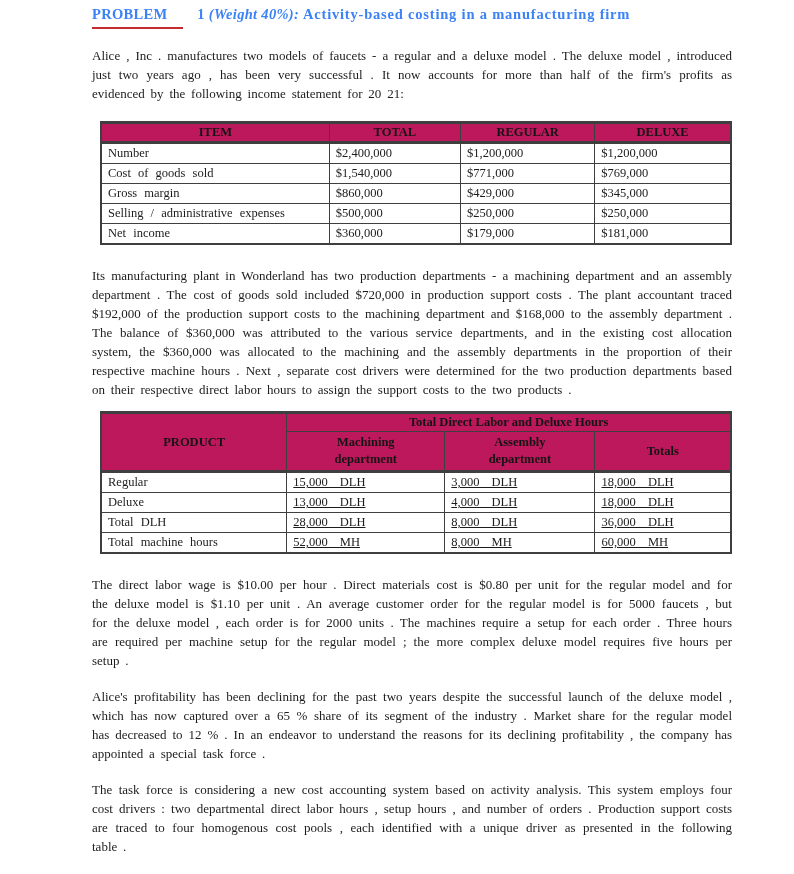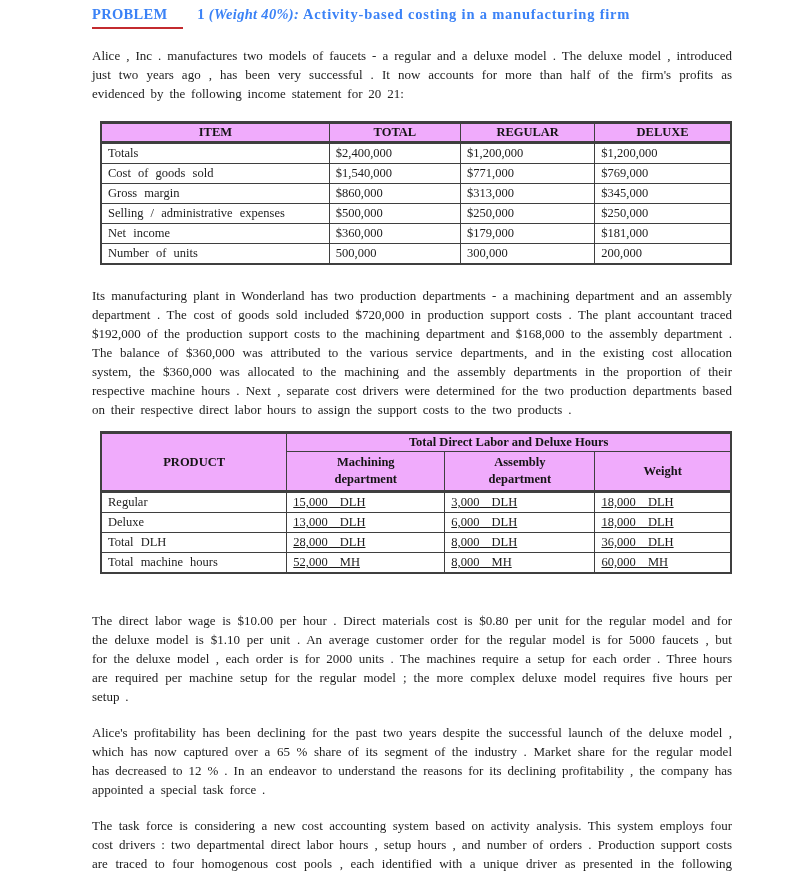--- a/index.html
+++ b/index.html
@@ -38,41 +38,41 @@
   
   .para {
     font-size: 13px;
     line-height: 19px;
     text-align: justify;
     word-spacing: 2.6px;
     margin: 0;
   }
   .para.p1 { margin-top: 17px; }
   .para.p2 { margin-top: 21px; }
-  .para.p3 { margin-top: 37px; }
+  .para.p3 { margin-top: 21px; }
   .para.p4 { margin-top: 17px; }
   .para.p5 { margin-top: 17px; }
 
   
   .doc-table {
     border-collapse: collapse;
     margin-left: 8px;
     font-size: 12.5px;
     table-layout: fixed;
   }
   .doc-table.t1 { margin-top: 18px; }
   .doc-table.t2 { margin-top: 12px; }
   .doc-table th, .doc-table td {
     border: 1px solid #3f3f3f;
     padding: 1px 6px;
     overflow: hidden;
   }
   .doc-table { border: 2px solid #3f3f3f; border-top-width: 3px; }
   .doc-table thead th {
-    background: #f0abfc;
+    background: #be185d;
     font-weight: bold;
     text-align: center;
     color: #141414;
   }
   .doc-table thead tr.hdr-bottom th,
   .doc-table thead th.hdr-bottom {
     border-bottom: 3px solid #3f3f3f;
   }
   .doc-table td { height: 17px; }
   .t1 thead tr { height: 20px; }
@@ -114,54 +114,48 @@
     <thead>
       <tr class="hdr-bottom">
         <th>ITEM</th>
         <th>TOTAL</th>
         <th>REGULAR</th>
         <th>DELUXE</th>
       </tr>
     </thead>
     <tbody>
       <tr>
-        <td class="lbl">Totals</td>
+        <td class="lbl">Number</td>
         <td class="num">$2,400,000</td>
         <td class="num">$1,200,000</td>
         <td class="num">$1,200,000</td>
       </tr>
       <tr>
         <td class="lbl">Cost of goods sold</td>
         <td class="num">$1,540,000</td>
         <td class="num">$771,000</td>
         <td class="num">$769,000</td>
       </tr>
       <tr>
         <td class="lbl">Gross margin</td>
         <td class="num">$860,000</td>
-        <td class="num">$313,000</td>
+        <td class="num">$429,000</td>
         <td class="num">$345,000</td>
       </tr>
       <tr>
         <td class="lbl">Selling / administrative expenses</td>
         <td class="num">$500,000</td>
         <td class="num">$250,000</td>
         <td class="num">$250,000</td>
       </tr>
       <tr>
         <td class="lbl">Net income</td>
         <td class="num">$360,000</td>
         <td class="num">$179,000</td>
         <td class="num">$181,000</td>
-      </tr>
-      <tr>
-        <td class="lbl">Number of units</td>
-        <td class="num">500,000</td>
-        <td class="num">300,000</td>
-        <td class="num">200,000</td>
       </tr>
     </tbody>
   </table>
 
   <p class="para p2">Its manufacturing  plant in Wonderland  has two production  departments  - a machining department and an assembly  department . The cost of goods sold included  $720,000  in production  support costs . The plant accountant  traced $192,000  of the production  support costs to the machining  department and $168,000  to the assembly  department . The balance of $360,000  was attributed  to the various service departments, and in the existing cost allocation system, the $360,000 was allocated to the machining  and the assembly  departments  in the proportion  of their respective  machine hours . Next , separate cost drivers were determined  for the two production  departments  based on their respective direct labor hours to assign the support costs to the two products .</p>
 
   <table class="doc-table t2">
     <colgroup>
       <col style="width:187px">
         <col style="width:159px">
@@ -175,34 +169,34 @@
       </tr>
       <tr class="sub hdr-bottom">
         <th class="hdr-2line">
           <span>Machining</span>
           <span>department</span>
         </th>
         <th class="hdr-2line">
           <span>Assembly</span>
           <span>department</span>
         </th>
-        <th>Weight</th>
+        <th>Totals</th>
       </tr>
     </thead>
     <tbody>
       <tr>
         <td class="lbl">Regular</td>
         <td class="num">15,000 DLH</td>
         <td class="num">3,000 DLH</td>
         <td class="num">18,000 DLH</td>
       </tr>
       <tr>
         <td class="lbl">Deluxe</td>
         <td class="num">13,000 DLH</td>
-        <td class="num">6,000 DLH</td>
+        <td class="num">4,000 DLH</td>
         <td class="num">18,000 DLH</td>
       </tr>
       <tr>
         <td class="lbl">Total DLH</td>
         <td class="num">28,000 DLH</td>
         <td class="num">8,000 DLH</td>
         <td class="num">36,000 DLH</td>
       </tr>
       <tr>
         <td class="lbl">Total machine hours</td>

